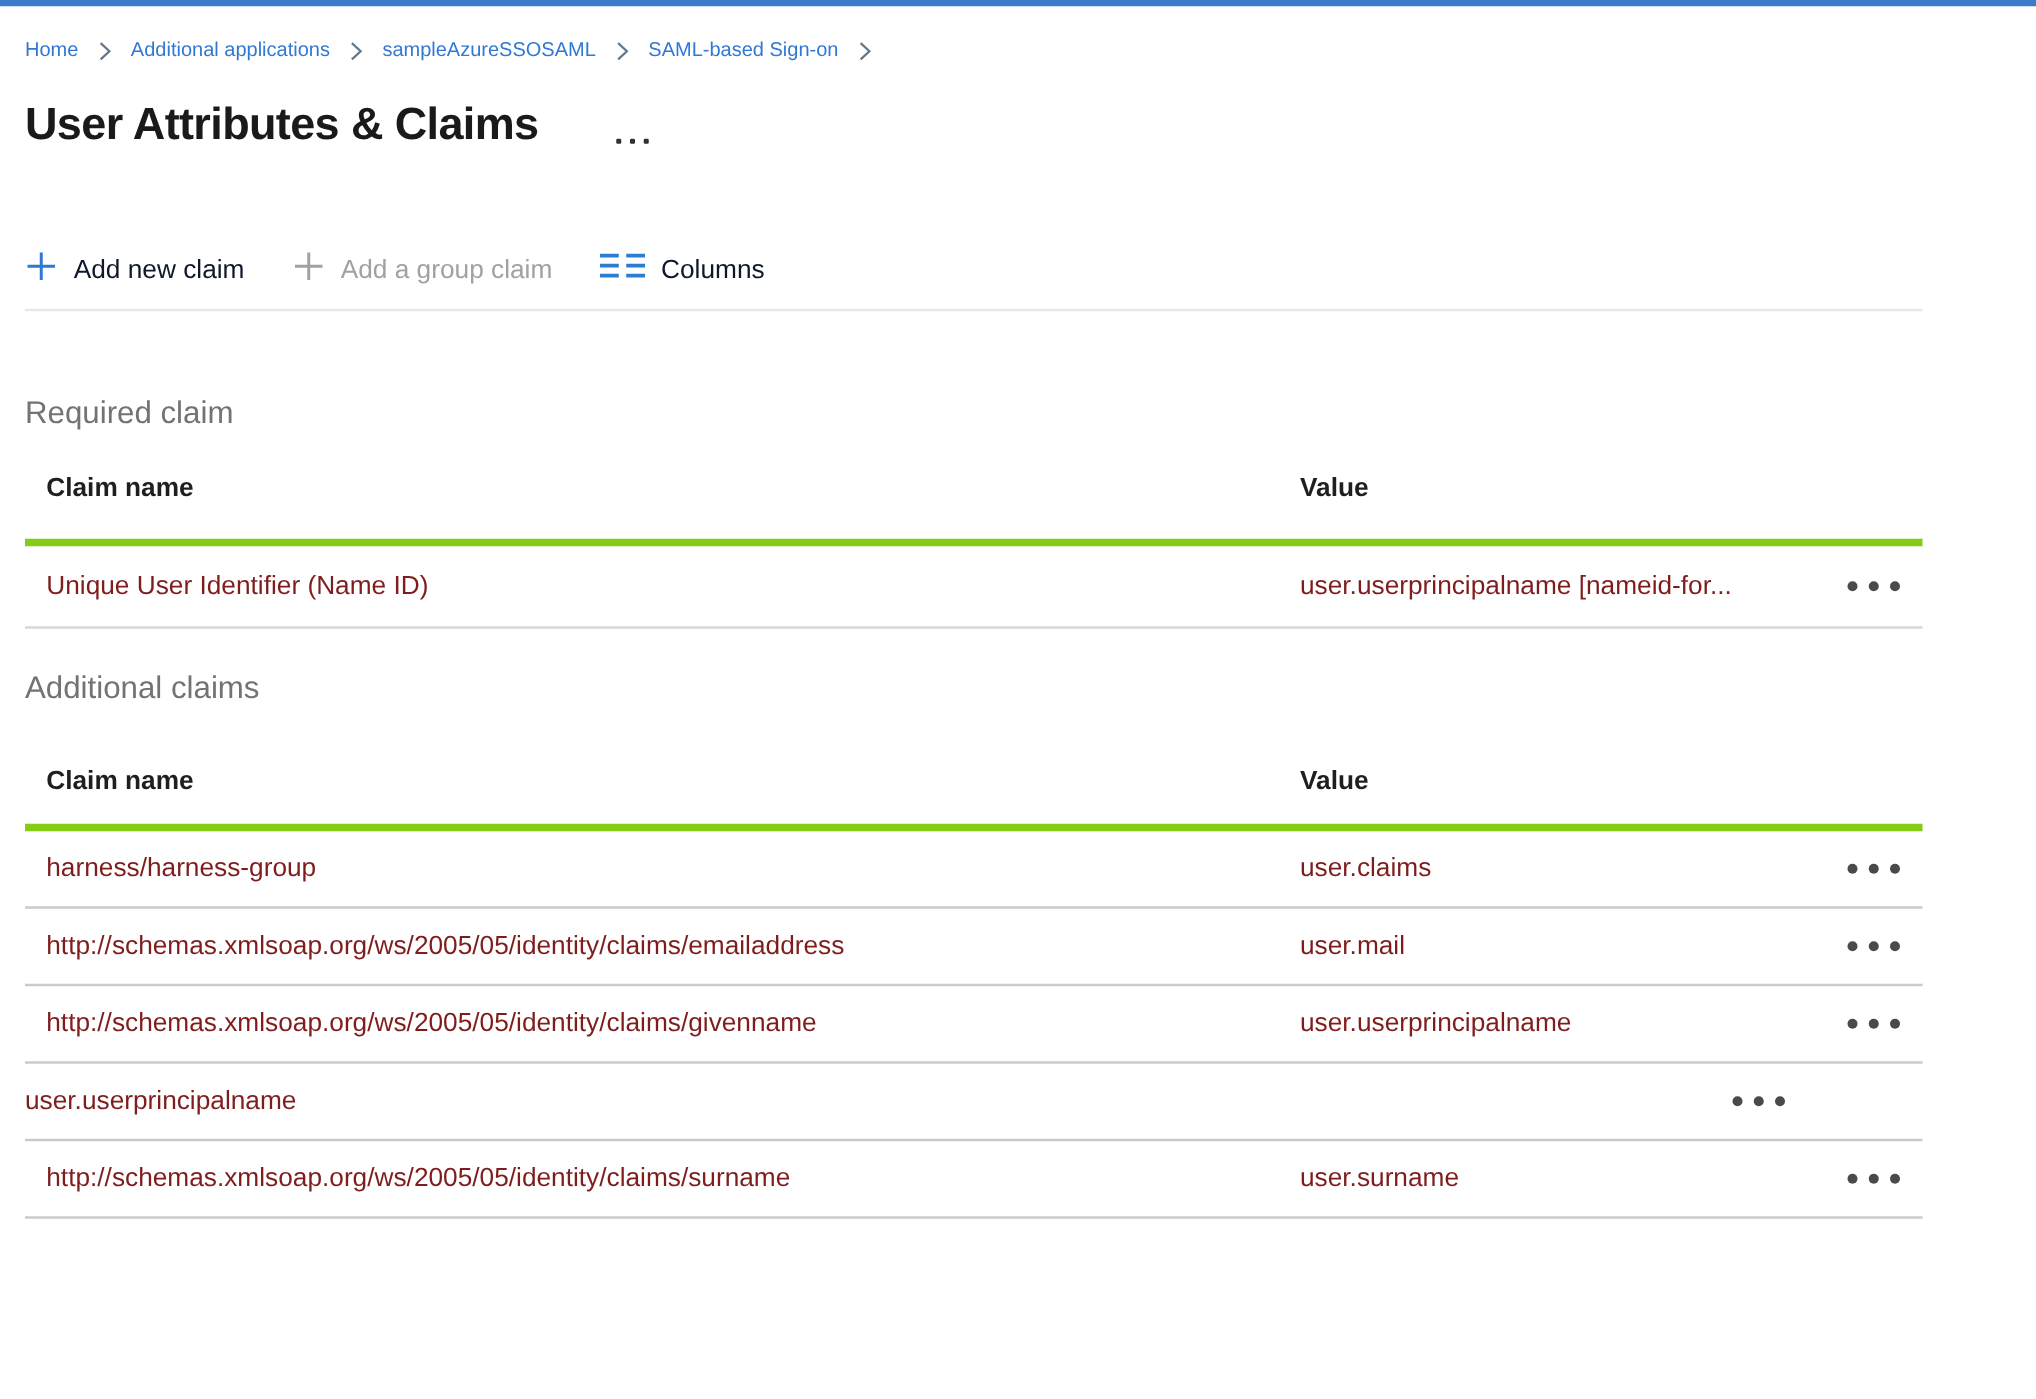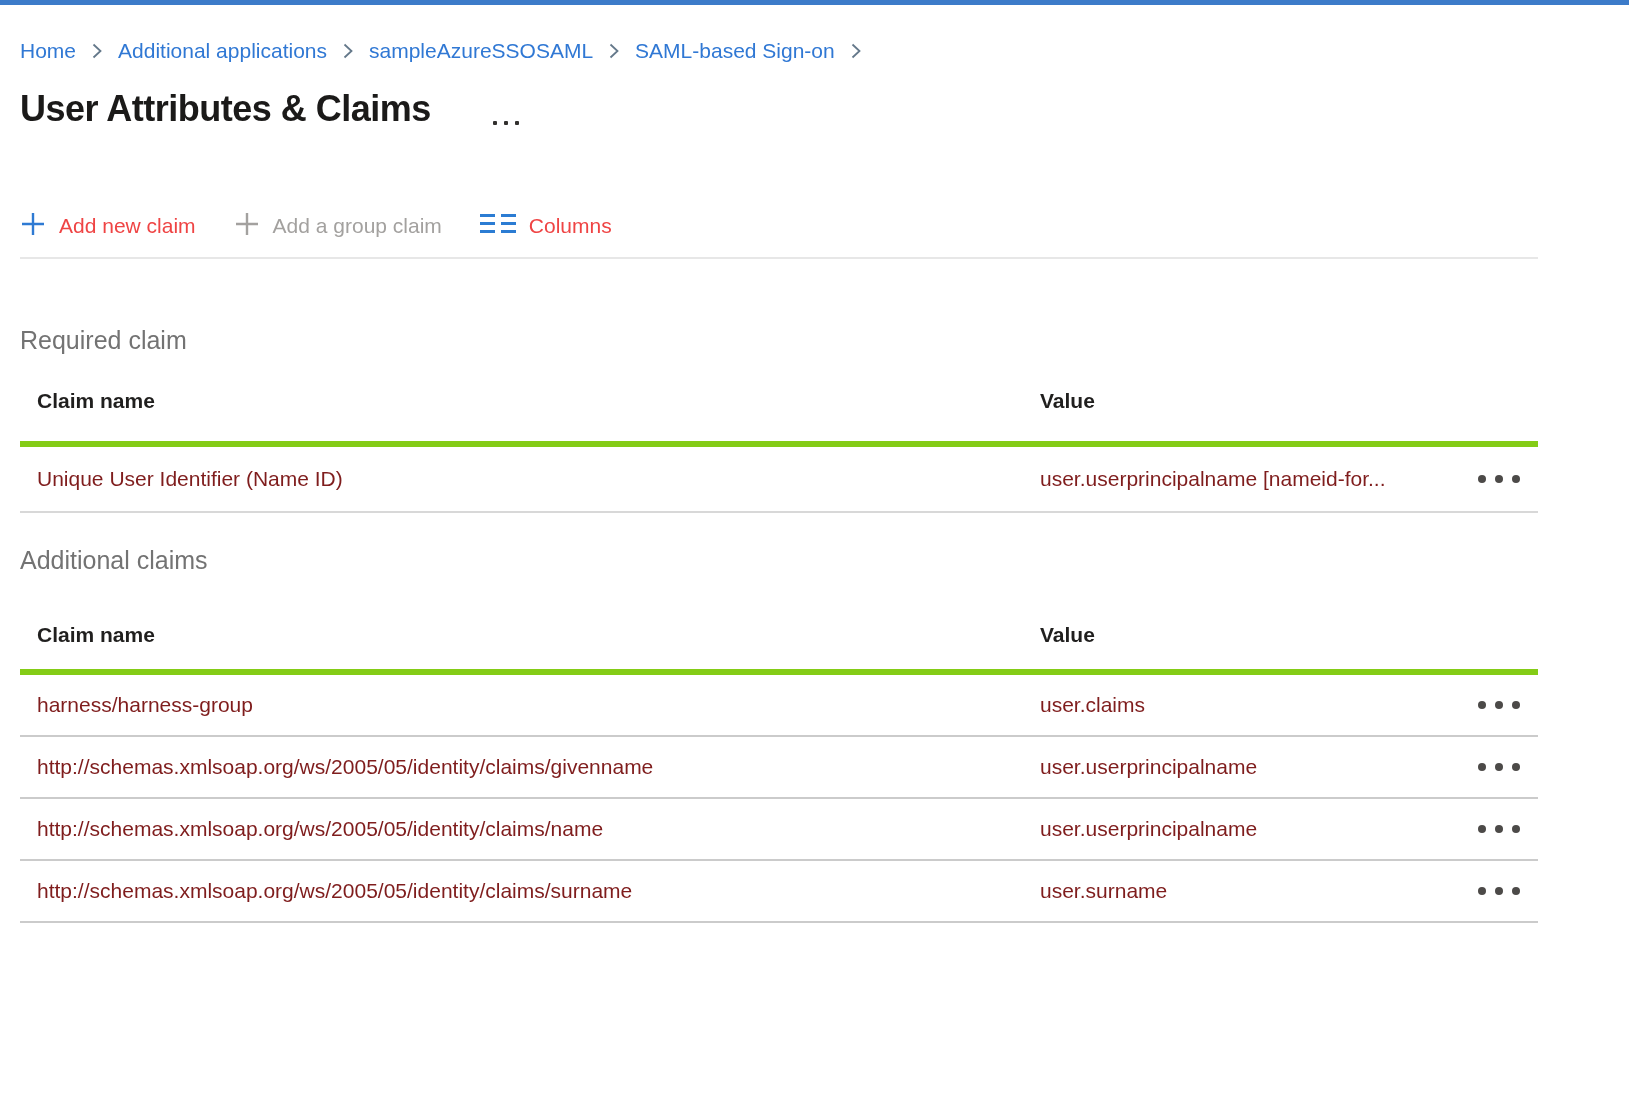--- a/index.html
+++ b/index.html
@@ -11,23 +11,23 @@
     color: #2b2927;
   }
   .topbar {
     width: 100%; height: 5px;
     background: #3c7bc9;
   }
   .page { padding: 0 20px; }
 
   
   .breadcrumb {
-    margin-top: 32px;
+    margin-top: 22px;
     display: flex; align-items: center; gap: 15px;
-    font-size: 21px; line-height: 28px;
+    font-size: 16px; line-height: 28px;
     white-space: nowrap;
   }
   .breadcrumb a {
     color: #3078d4; text-decoration: none; cursor: pointer;
   }
   .chev { display: inline-flex; align-items: center; }
 
   
   .title-row { margin-top: 18px; display: flex; align-items: center; }
   h1 {
@@ -43,21 +43,21 @@
   }
 
   
   .toolbar {
     margin-top: 70px; height: 42px;
     display: flex; align-items: center; gap: 38px;
   }
   .tbtn {
     display: inline-flex; align-items: center; gap: 13px;
     background: none; border: none; padding: 0; margin: 0;
-    font-family: inherit; font-size: 21px; color: #ef4444; cursor: pointer;
+    font-family: inherit; font-size: 21px; color: #0f172a; cursor: pointer;
   }
   .tbtn.disabled { color: #a3a19f; cursor: default; }
   .toolbar-divider { margin-top: 10px; border-bottom: 2px solid #e7e7e7; width: 1518px; }
 
   
   h2 {
     margin: 0; font-weight: 400; color: #737373;
     font-size: 25px; line-height: 34px;
   }
   .h-required { margin-top: 64px; }
@@ -210,35 +210,45 @@
       <div class="td value-col">user.claims</div>
       <div class="td actions">
         <div class="dots">
             <i></i>
             <i></i>
             <i></i>
           </div>
       </div>
     </div>
 
+    <div class="trow trow-additional">
+      <div class="td">http://schemas.xmlsoap.org/ws/2005/05/identity/claims/emailaddress</div>
+      <div class="td value-col">user.mail</div>
+      <div class="td actions">
+        <div class="dots">
+            <i></i>
+            <i></i>
+            <i></i>
+          </div>
+      </div>
+    </div>
 
     <div class="trow trow-additional">
       <div class="td">http://schemas.xmlsoap.org/ws/2005/05/identity/claims/givenname</div>
       <div class="td value-col">user.userprincipalname</div>
       <div class="td actions">
         <div class="dots">
             <i></i>
             <i></i>
             <i></i>
           </div>
       </div>
     </div>
 
     <div class="trow trow-additional">
-      <div class="td">http://schemas.xmlsoap.org/ws/2005/05/identity/claims/name</div>
       <div class="td value-col">user.userprincipalname</div>
       <div class="td actions">
         <div class="dots">
             <i></i>
             <i></i>
             <i></i>
           </div>
       </div>
     </div>
 

